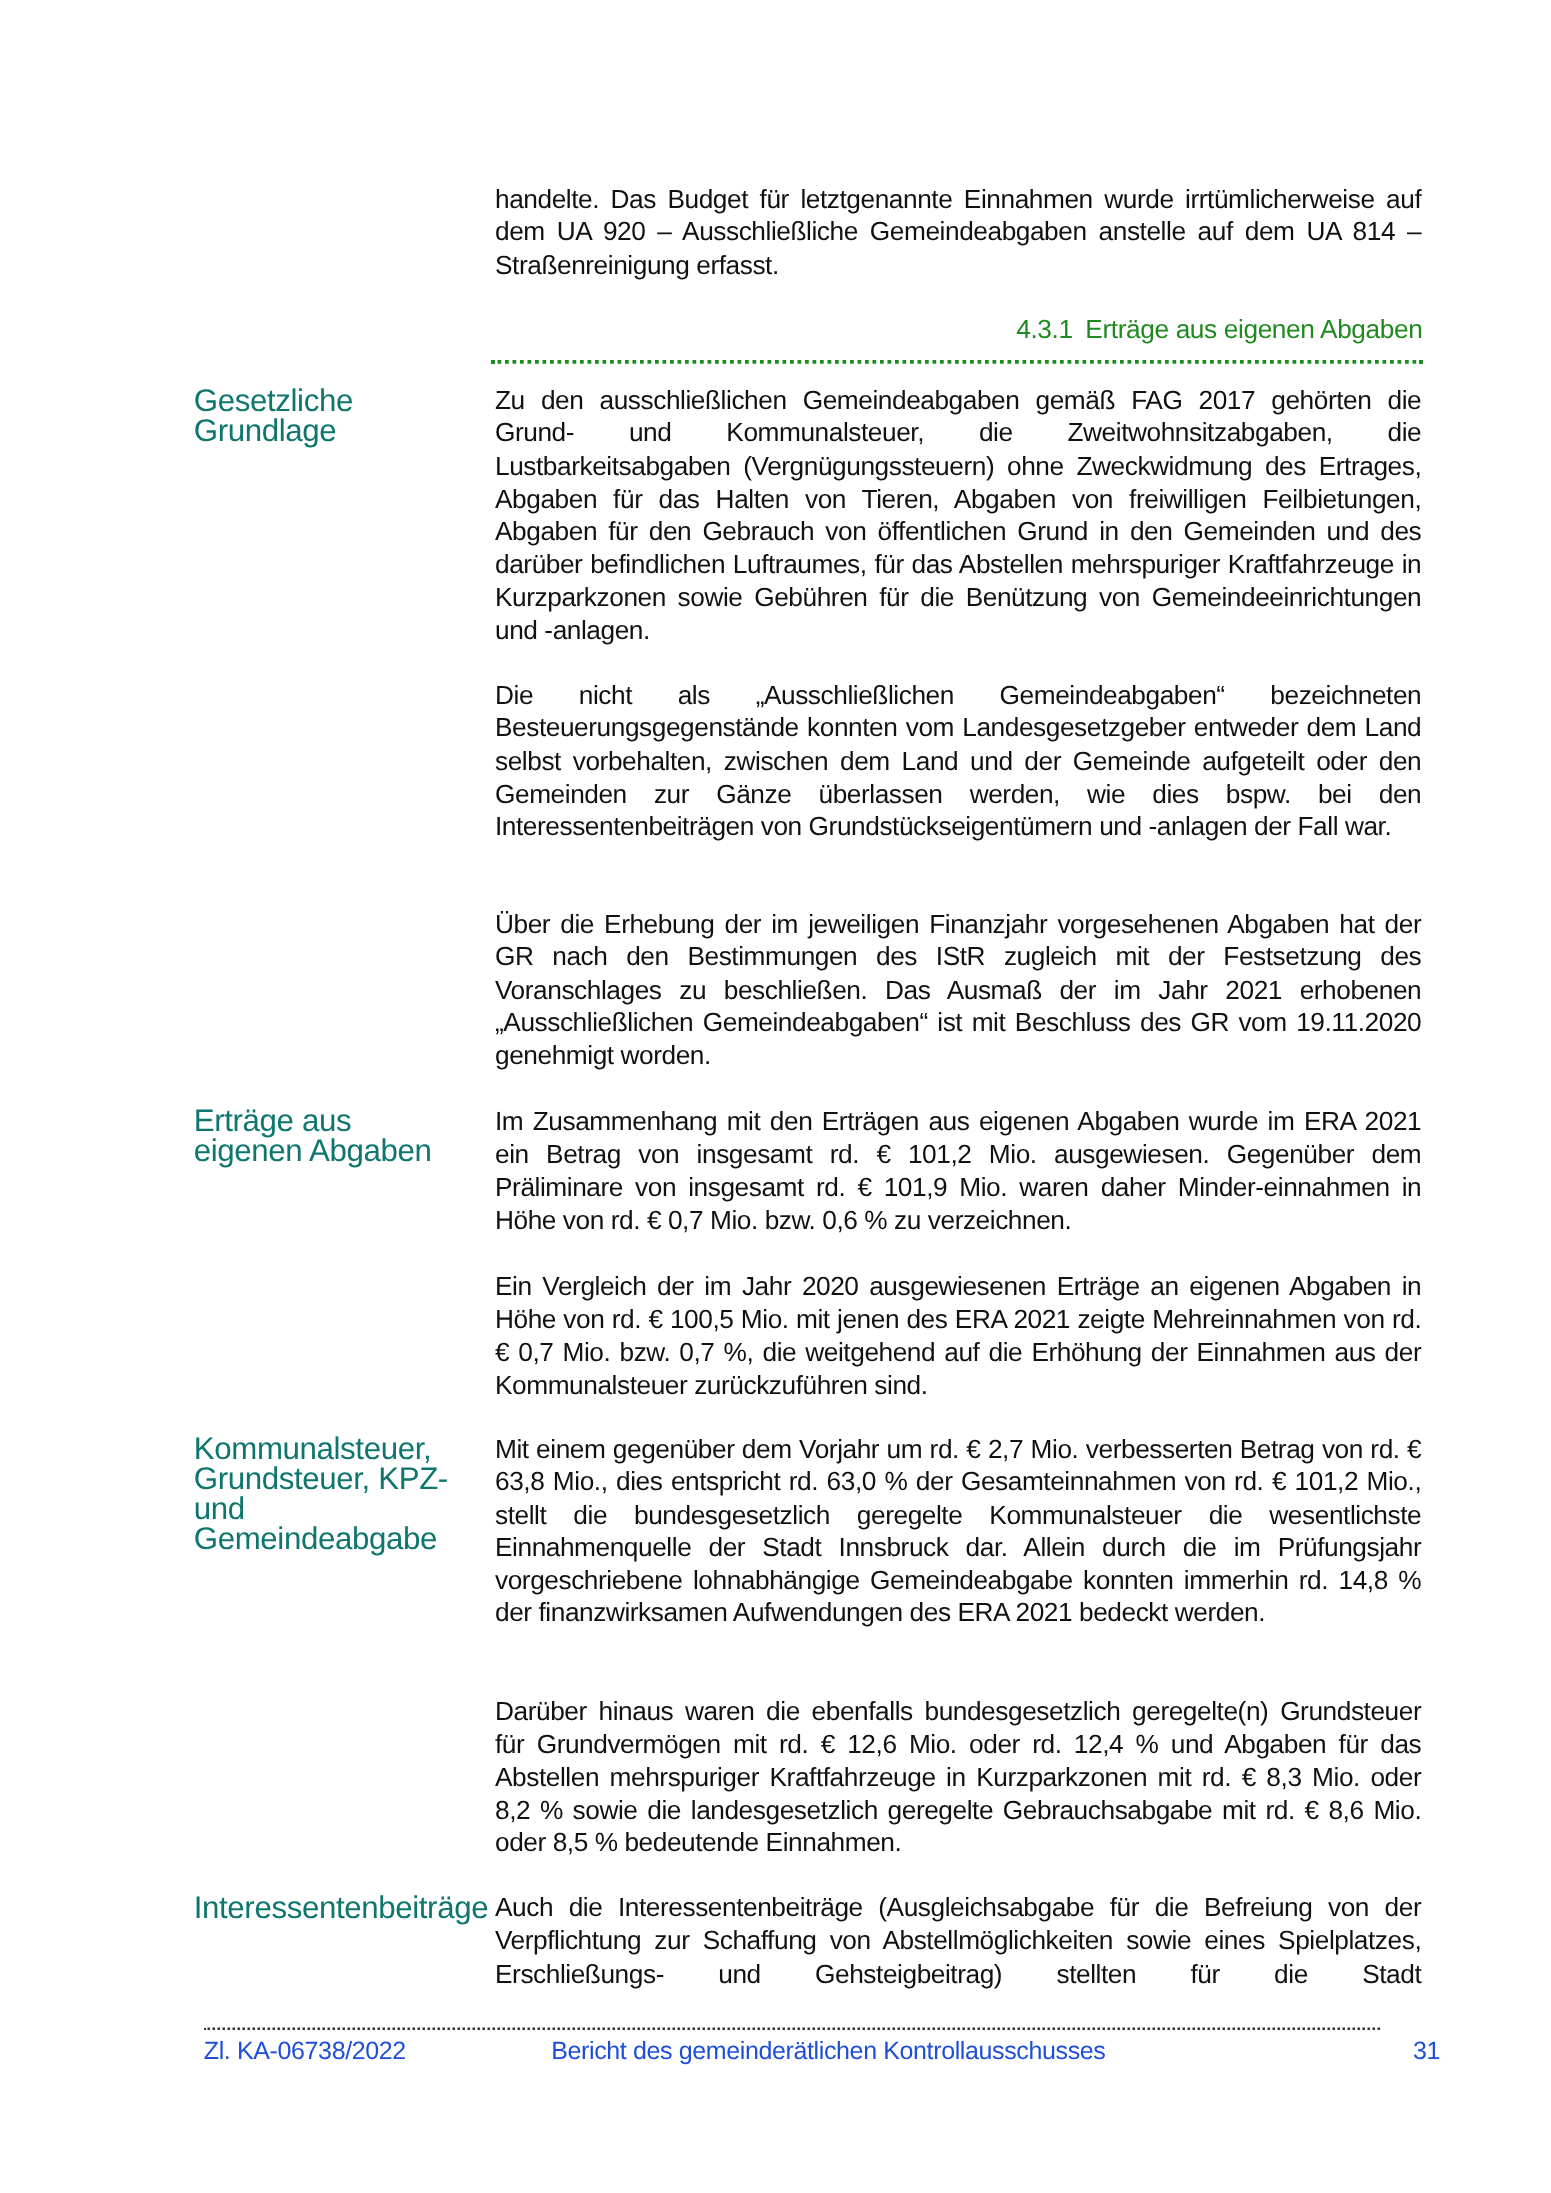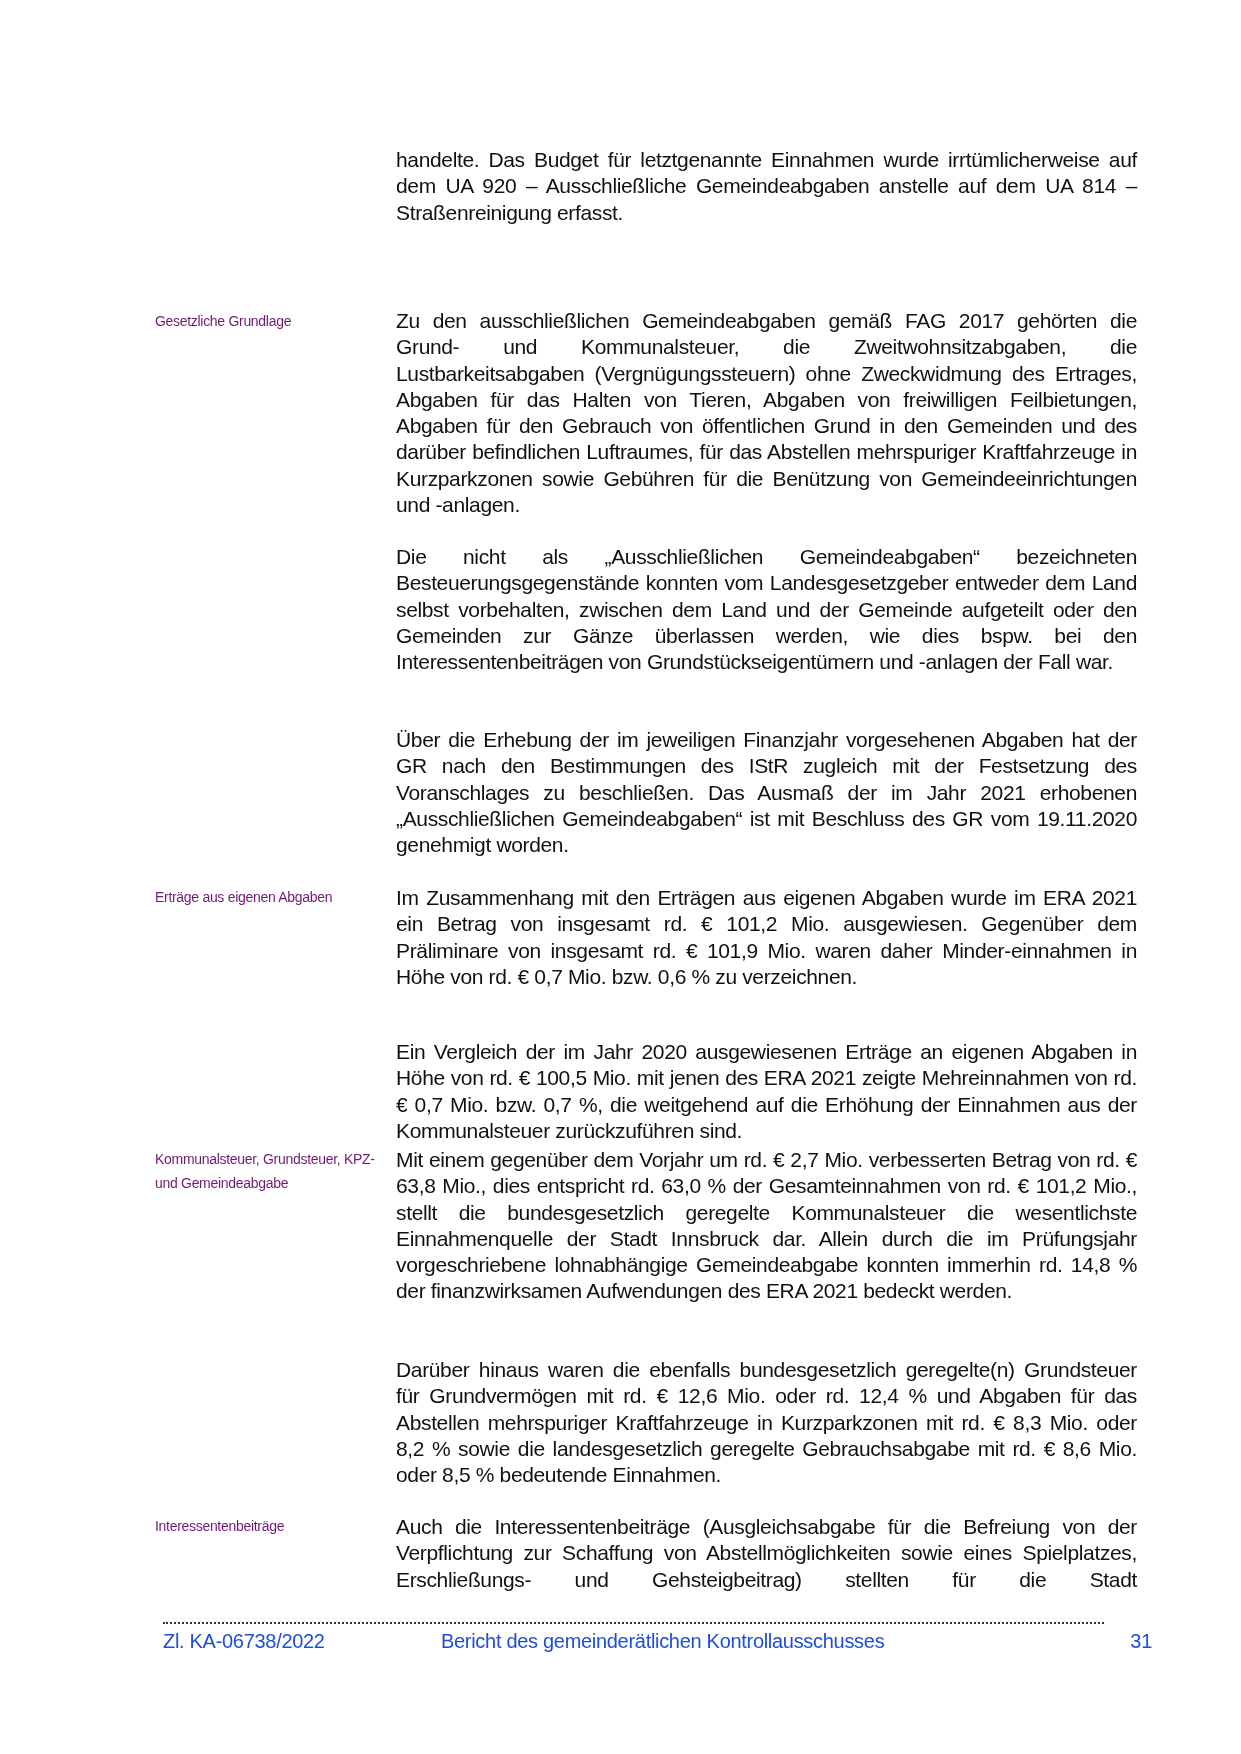--- a/index.html
+++ b/index.html
@@ -29,23 +29,23 @@
       font-size: 21px;
       line-height: 26.3px;
       text-align: justify;
       letter-spacing: -0.35px;
       word-spacing: 0px;
     }
     .margin-note {
       position: absolute;
       left: 155px;
       width: 225px;
-      font-size: 14px;
+      font-size: 25px;
       line-height: 24px;
-      color: #701a75;
+      color: #0f766e;
       letter-spacing: -0.3px;
     }
     .section-heading {
       position: absolute;
       left: 393px;
       width: 745px;
       top: 252px;
       height: 36px;
       border-bottom: 3px dotted #1f8a1f;
       text-align: right;
@@ -71,30 +71,33 @@
       letter-spacing: -0.3px;
     }
   </style>
 </head>
 <body>
 
 <div class="page">
 
   <p class="body-text" style="top:147px; margin:0;">handelte. Das Budget für letztgenannte Einnahmen wurde irrtümlicherweise auf dem UA 920 – Ausschließliche Gemeindeabgaben anstelle auf dem UA 814 – Straßenreinigung erfasst.</p>
 
+  <div class="section-heading">
+    <span class="num">4.3.1</span><span>Erträge aus eigenen Abgaben</span>
+  </div>
 
   <div class="margin-note" style="top:309px;">Gesetzliche Grundlage</div>
   <p class="body-text" style="top:308px; margin:0;">Zu den ausschließlichen Gemeindeabgaben gemäß FAG 2017 gehörten die Grund- und Kommunalsteuer, die Zweitwohnsitzabgaben, die Lustbarkeitsabgaben (Vergnügungssteuern) ohne Zweckwidmung des Ertrages, Abgaben für das Halten von Tieren, Abgaben von freiwilligen Feilbietungen, Abgaben für den Gebrauch von öffentlichen Grund in den Gemeinden und des darüber befindlichen Luftraumes, für das Abstellen mehrspuriger Kraftfahrzeuge in Kurzparkzonen sowie Gebühren für die Benützung von Gemeindeeinrichtungen und -anlagen.</p>
   <p class="body-text" style="top:544px; margin:0;">Die nicht als „Ausschließlichen Gemeindeabgaben“ bezeichneten Besteuerungsgegenstände konnten vom Landesgesetzgeber entweder dem Land selbst vorbehalten, zwischen dem Land und der Gemeinde aufgeteilt oder den Gemeinden zur Gänze überlassen werden, wie dies bspw. bei den Interessentenbeiträgen von Grundstückseigentümern und -anlagen der Fall war.</p>
 
   <p class="body-text" style="top:727px; margin:0;">Über die Erhebung der im jeweiligen Finanzjahr vorgesehenen Abgaben hat der GR nach den Bestimmungen des IStR zugleich mit der Festsetzung des Voranschlages zu beschließen. Das Ausmaß der im Jahr 2021 erhobenen „Ausschließlichen Gemeindeabgaben“ ist mit Beschluss des GR vom 19.11.2020 genehmigt worden.</p>
 
   <div class="margin-note" style="top:885px; width:200px;">Erträge aus eigenen Abgaben</div>
   <p class="body-text" style="top:885px; margin:0;">Im Zusammenhang mit den Erträgen aus eigenen Abgaben wurde im ERA 2021 ein Betrag von insgesamt rd. € 101,2 Mio. ausgewiesen. Gegenüber dem Präliminare von insgesamt rd. € 101,9 Mio. waren daher Minder-einnahmen in Höhe von rd. € 0,7 Mio. bzw. 0,6 % zu verzeichnen.</p>
-  <p class="body-text" style="top:1039px; margin:0;">Ein Vergleich der im Jahr 2020 ausgewiesenen Erträge an eigenen Abgaben in Höhe von rd. € 100,5 Mio. mit jenen des ERA 2021 zeigte Mehreinnahmen von rd. € 0,7 Mio. bzw. 0,7 %, die weitgehend auf die Erhöhung der Einnahmen aus der Kommunalsteuer zurückzuführen sind.</p>
+  <p class="body-text" style="top:1017px; margin:0;">Ein Vergleich der im Jahr 2020 ausgewiesenen Erträge an eigenen Abgaben in Höhe von rd. € 100,5 Mio. mit jenen des ERA 2021 zeigte Mehreinnahmen von rd. € 0,7 Mio. bzw. 0,7 %, die weitgehend auf die Erhöhung der Einnahmen aus der Kommunalsteuer zurückzuführen sind.</p>
 
   <div class="margin-note" style="top:1147px; width:230px;">Kommunalsteuer, Grundsteuer, KPZ- und Gemeindeabgabe</div>
   <p class="body-text" style="top:1147px; margin:0;">Mit einem gegenüber dem Vorjahr um rd. € 2,7 Mio. verbesserten Betrag von rd. € 63,8 Mio., dies entspricht rd. 63,0 % der Gesamteinnahmen von rd. € 101,2 Mio., stellt die bundesgesetzlich geregelte Kommunalsteuer die wesentlichste Einnahmenquelle der Stadt Innsbruck dar. Allein durch die im Prüfungsjahr vorgeschriebene lohnabhängige Gemeindeabgabe konnten immerhin rd. 14,8 % der finanzwirksamen Aufwendungen des ERA 2021 bedeckt werden.</p>
   <p class="body-text" style="top:1357px; margin:0;">Darüber hinaus waren die ebenfalls bundesgesetzlich geregelte(n) Grundsteuer für Grundvermögen mit rd. € 12,6 Mio. oder rd. 12,4 % und Abgaben für das Abstellen mehrspuriger Kraftfahrzeuge in Kurzparkzonen mit rd. € 8,3 Mio. oder 8,2 % sowie die landesgesetzlich geregelte Gebrauchsabgabe mit rd. € 8,6 Mio. oder 8,5 % bedeutende Einnahmen.</p>
 
   <div class="margin-note" style="top:1514px;">Interessentenbeiträge</div>
   <p class="body-text" style="top:1514px; margin:0; text-align-last: justify;">Auch die Interessentenbeiträge (Ausgleichsabgabe für die Befreiung von der Verpflichtung zur Schaffung von Abstellmöglichkeiten sowie eines Spielplatzes, Erschließungs- und Gehsteigbeitrag) stellten für die Stadt</p>
 
   <div class="footer-rule"></div>
   <div class="footer" style="left:163px;">Zl. KA-06738/2022</div>

